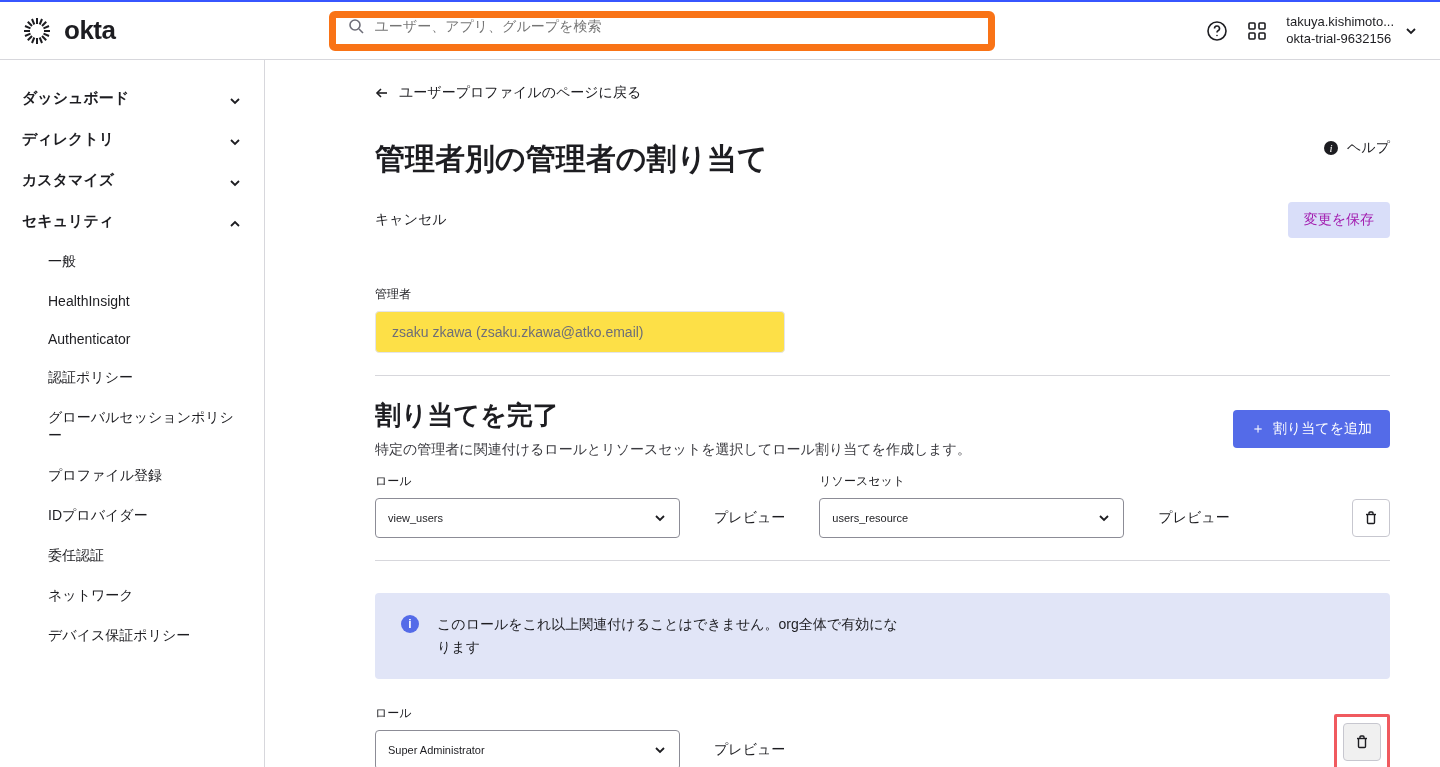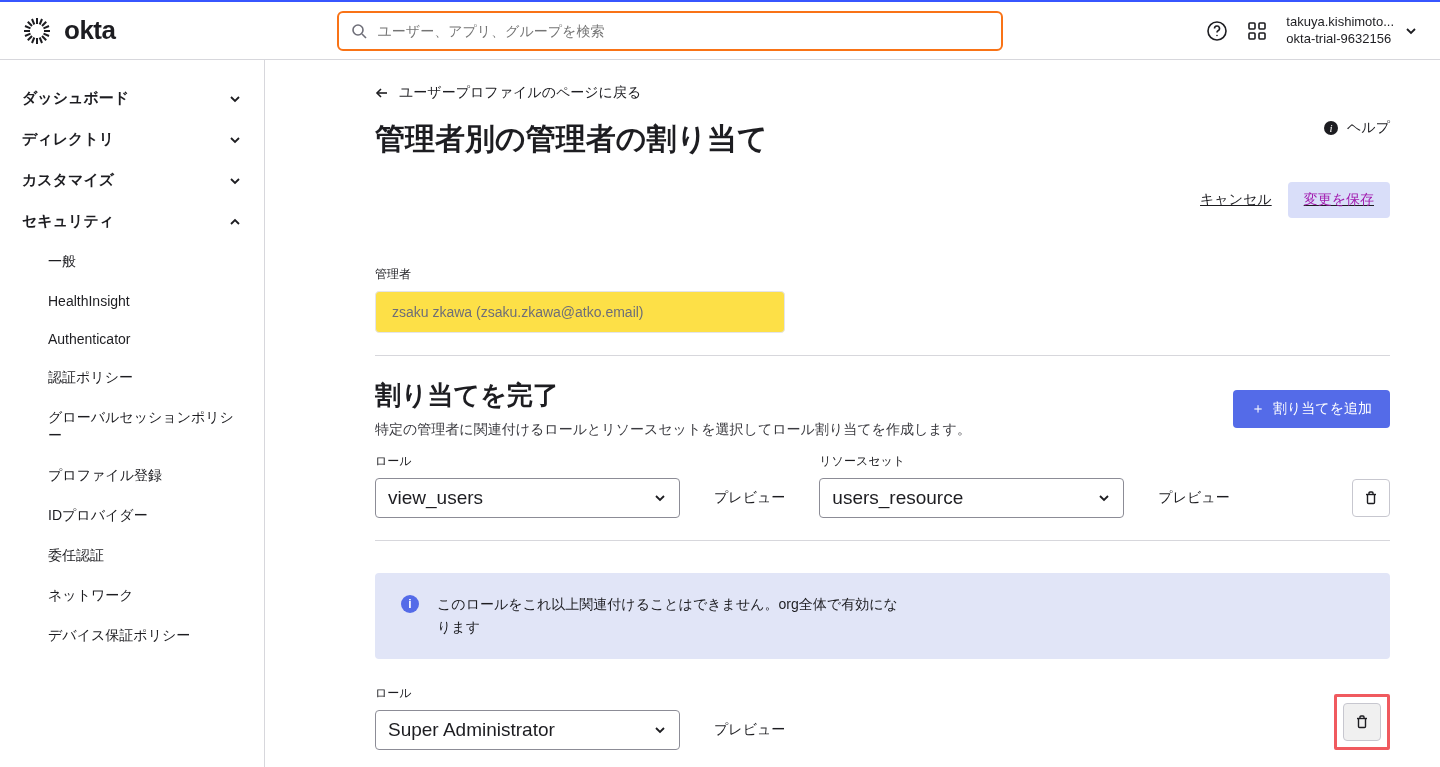--- a/index.html
+++ b/index.html
@@ -9,55 +9,55 @@
       color: #1d1d21;
       background: #ffffff;
     }
     .topbar {
       height: 60px;
       border-top: 2px solid #3756ff;
       border-bottom: 1px solid #d7d7dc;
       display: flex;
       align-items: center;
       padding: 0 22px;
-      gap: 16px;
+      gap: 8px;
     }
     .logo { display: flex; align-items: center; gap: 12px; }
     .logo-star {
       width: 30px; height: 30px;
       display: inline-flex; align-items: center; justify-content: center;
     }
     .logo-text { font-size: 26px; font-weight: 700; color: #1d1d21; letter-spacing: -0.5px; }
     .searchbar {
       flex: 0 0 666px;
       margin-left: 206px;
       height: 40px;
-      border: 2px solid #f97316;
+      border: 7px solid #f97316;
       border-radius: 6px;
       display: flex;
-      align-items: center;
+      align-items: flex-start;
       padding: 0 12px;
       gap: 10px;
     }
     .searchbar input {
       border: none; outline: none; flex: 1; font-size: 14px; color: #6e6e78;
     }
     .topbar-right { margin-left: auto; display: flex; align-items: center; gap: 18px; }
     .icon-btn { width: 22px; height: 22px; display:inline-flex; align-items:center; justify-content:center; color:#1d1d21; }
     .user-block { display:flex; align-items:center; gap:10px; }
     .user-text { display:flex; flex-direction:column; font-size:13px; line-height:1.25; }
     .layout { display:flex; height: calc(100vh - 60px); }
     .sidebar {
       width: 265px;
       border-right: 1px solid #d7d7dc;
       padding: 18px 0;
       overflow-y: auto;
     }
     .sidebar-item {
-      display:flex; align-items:center; justify-content:space-between;
+      display:flex; align-items:flex-end; justify-content:space-between;
       padding: 11px 22px;
       font-weight: 600;
       font-size: 15px;
       cursor: pointer;
     }
     .sidebar-sub {
       padding: 11px 22px 11px 48px;
       font-size: 14px;
       font-weight: 400;
       cursor: pointer;
@@ -65,29 +65,28 @@
     .main {
       flex: 1;
       overflow-y: auto;
       padding: 24px 50px 40px 110px;
     }
     .backlink {
       display:inline-flex; align-items:center; gap:10px;
       font-size:14px; cursor:pointer;
     }
     .page-header {
-      margin-top: 16px;
+      margin-top: 36px;
       display:flex; align-items:flex-start; justify-content:space-between;
     }
     .page-title { font-size: 30px; font-weight: 600; }
     .helplink { display:inline-flex; align-items:center; gap:8px; font-size:14px; }
     .action-row {
-      display:flex; justify-content:flex-end; gap:16px; align-items:center;
+      display:flex; justify-content:space-between; gap:8px; align-items:center;
       margin-top: 22px;
-      text-decoration: underline;
     }
     .btn-link { background:none; border:none; font-size:14px; cursor:pointer; color:#1d1d21; }
     .btn-primary {
       background:#546be8; color:#fff; border:none;
       padding: 9px 16px; border-radius: 4px; font-size:14px; cursor:pointer;
     }
     .btn-primary.disabled {
       background:#d9def9; color:#a21caf; cursor:not-allowed;
     }
     .section { margin-top: 48px; }
@@ -109,21 +108,21 @@
     }
     .assign-row {
       display:flex; align-items:flex-end; gap: 34px;
       margin-top: 6px;
     }
     .col { display:flex; flex-direction:column; }
     .select-box {
       width: 305px; height: 40px;
       border:1px solid #8c8c96; border-radius:4px;
       display:flex; align-items:center; justify-content:space-between;
-      padding: 0 12px; font-size:19px; cursor:pointer;
+      padding: 0 12px; font-size:11px; cursor:pointer;
       background:#fff;
     }
     .preview-link { font-size:14px; padding-bottom: 11px; }
     .trash-btn {
       width: 38px; height: 38px;
       border:1px solid #c7c7cf; border-radius:4px;
       display:inline-flex; align-items:center; justify-content:center;
       background:#fff; cursor:pointer;
     }
     .trash-btn.highlighted {

